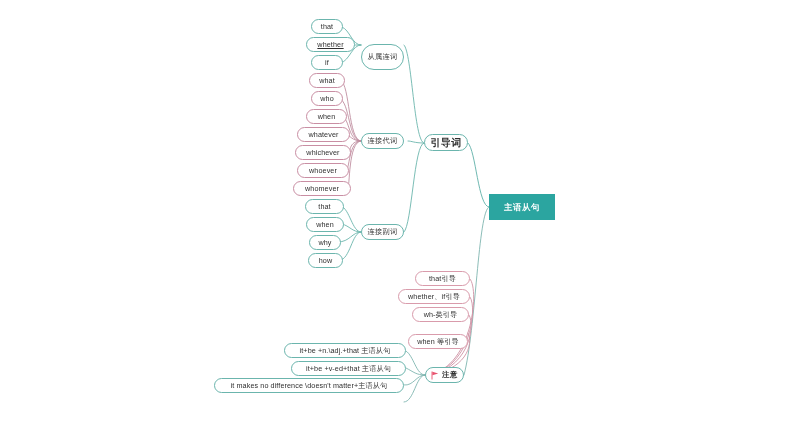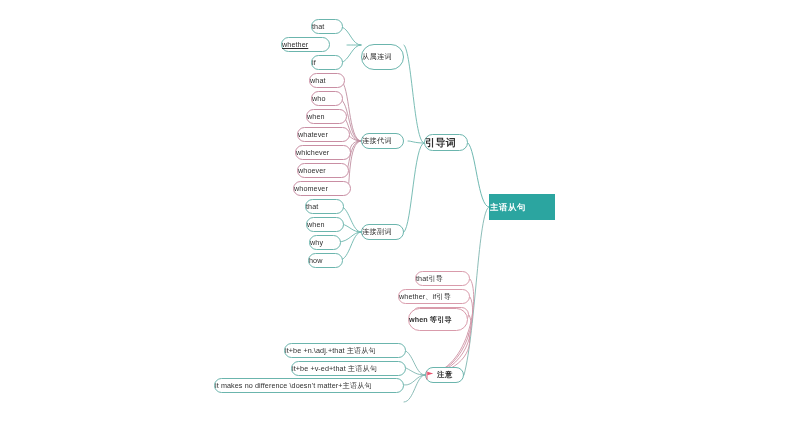--- a/index.html
+++ b/index.html
@@ -25,21 +25,21 @@
     top: 0;
     width: 794px;
     height: 447px;
     pointer-events: none;
   }
   .node {
     position: absolute;
     box-sizing: border-box;
     display: flex;
     align-items: center;
-    justify-content: flex-start;
+    justify-content: center;
     white-space: nowrap;
     border-radius: 999px;
     background: #ffffff;
     font-size: 7.2px;
     line-height: 1;
     letter-spacing: 0.1px;
     color: #2f2f2f;
     border: 0.8px solid #6bb5ad;
   }
   .node.teal  { border-color: #6bb5ad; }
@@ -152,21 +152,21 @@
     <span>连接代词</span>
   </div>
 
   <div class="node mid teal" style="left:361px; top:224px; width:43px; height:16px;">
     <span>连接副词</span>
   </div>
 
   <div class="node teal" style="left:311px; top:19px; width:32px; height:15px;">
     <span>that</span>
   </div>
-  <div class="node teal" style="left:281px; top:37px; width:49px; height:15px;text-decoration:underline;">
+  <div class="node teal" style="left:306px; top:37px; width:49px; height:15px;text-decoration:underline;">
     <span>whether</span>
   </div>
   <div class="node teal" style="left:311px; top:55px; width:32px; height:15px;">
     <span>if</span>
   </div>
 
   <div class="node pink" style="left:309px; top:73px; width:36px; height:15px;">
     <span>what</span>
   </div>
   <div class="node pink" style="left:311px; top:91px; width:32px; height:15px;">
@@ -203,21 +203,21 @@
 
   <div class="node rose" style="left:415px; top:271px; width:55px; height:15px;">
     <span>that引导</span>
   </div>
   <div class="node rose" style="left:398px; top:289px; width:72px; height:15px;">
     <span>whether、if引导</span>
   </div>
   <div class="node rose" style="left:412px; top:307px; width:57px; height:15px;">
     <span>wh-类引导</span>
   </div>
-  <div class="node rose" style="left:408px; top:308px; width:60px; height:23px;font-weight:bold;">
+  <div class="node rose" style="left:408px; top:334px; width:60px; height:15px;">
     <span>when 等引导</span>
   </div>
 
   <div class="node teal" style="left:284px; top:343px; width:122px; height:15px;">
     <span>it+be +n.\adj.+that 主语从句</span>
   </div>
   <div class="node teal" style="left:214px; top:378px; width:190px; height:15px;">
     <span>it makes no difference \doesn't matter+主语从句</span>
   </div>
   <div class="node teal" style="left:291px; top:361px; width:115px; height:15px;">

